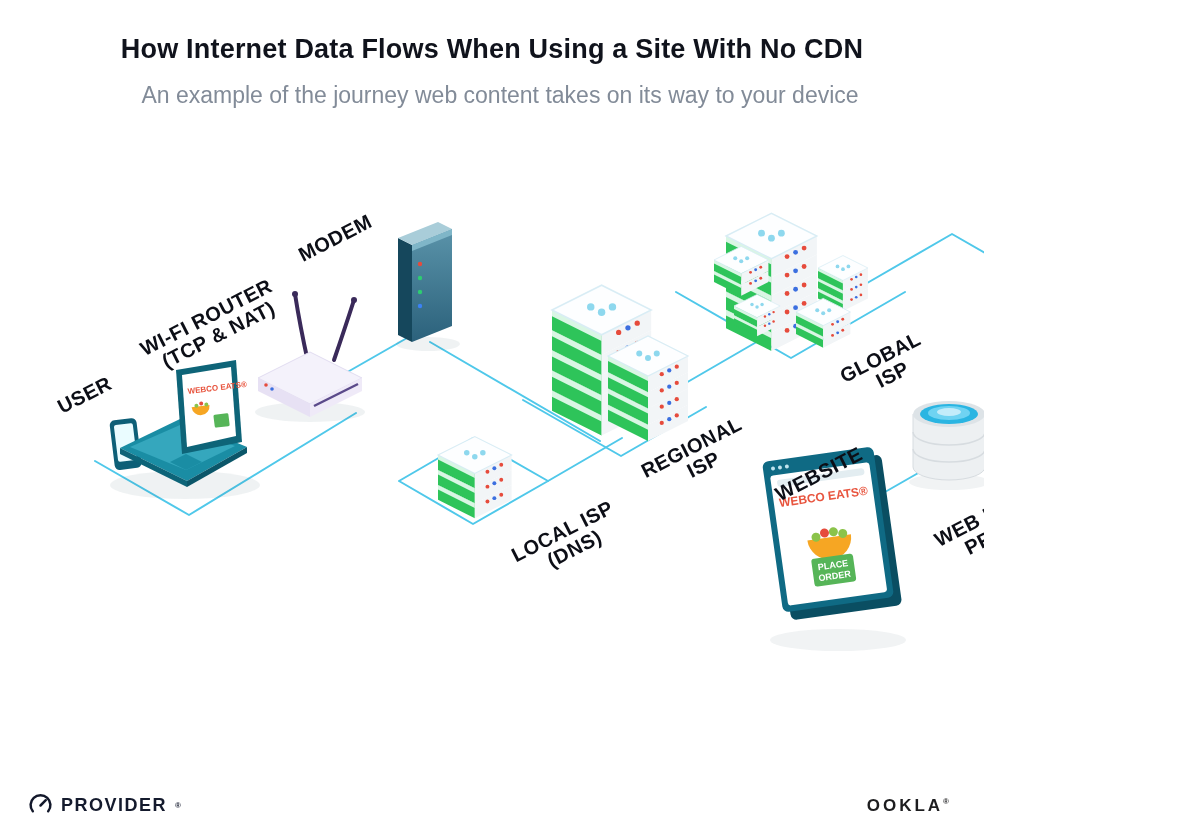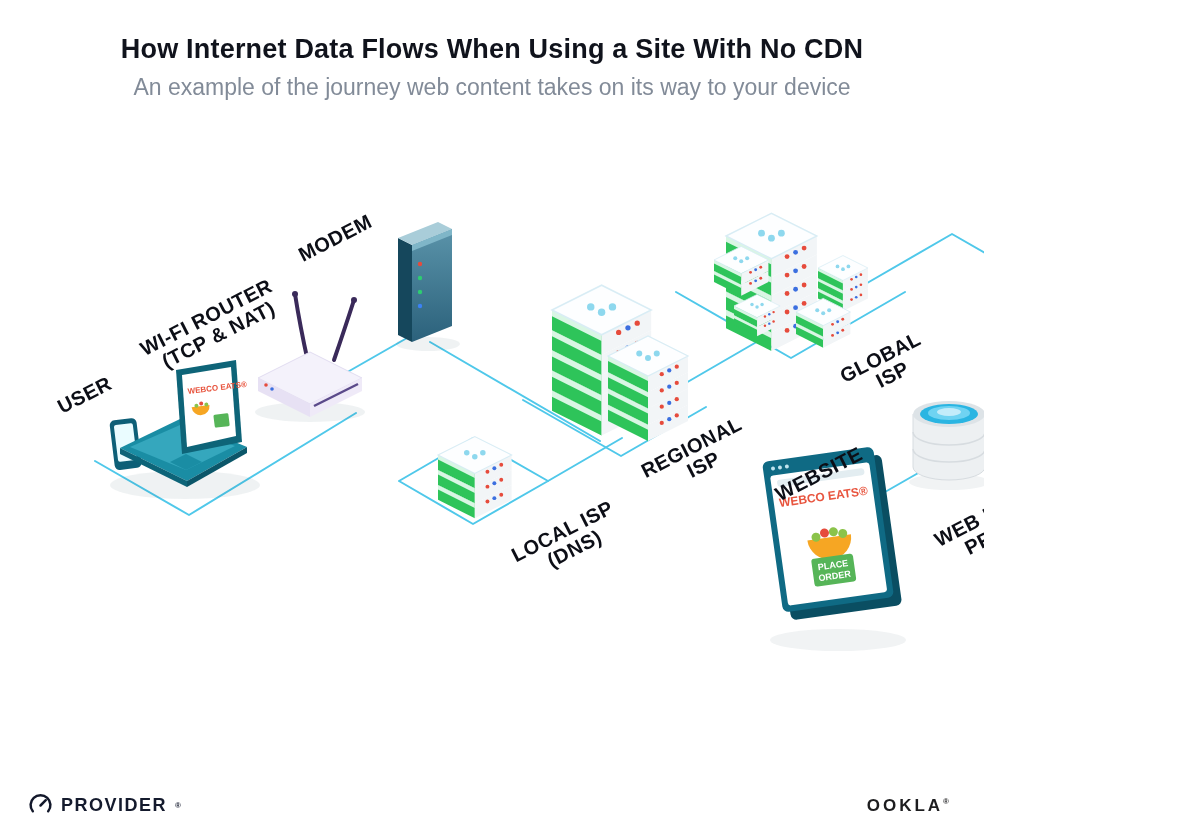--- a/index.html
+++ b/index.html
@@ -1,20 +1,20 @@
 <!DOCTYPE html>
 <html><head>
 <meta charset="utf-8">
 <style>
   html,body{margin:0;padding:0;background:#ffffff;}
   .page{position:relative;width:984px;height:836px;background:#ffffff;overflow:hidden;
         font-family:"Liberation Sans",sans-serif;}
   .title{position:absolute;top:34px;left:0;width:100%;text-align:center;margin:0;
          font-size:27px;font-weight:bold;color:#10131c;letter-spacing:.2px;}
-  .subtitle{position:absolute;top:74px;left:0;width:100%;text-align:center;margin:0;
+  .subtitle{position:absolute;top:74px;left:0;width:100%;text-align:center;margin:8px;
             font-size:23px;font-weight:400;color:#828b98;}
   .diagram{position:absolute;left:0;top:150px;width:1200px;height:560px;}
   .lbl{font-family:"Liberation Sans",sans-serif;font-weight:bold;font-size:20px;
        fill:#0c0e16;letter-spacing:.5px;}
   footer{position:absolute;left:0;right:0;bottom:12px;height:36px;}
   .brand-left{position:absolute;left:28px;bottom:6px;display:flex;align-items:center;gap:8px;
               color:#141a2d;font-weight:bold;font-size:18px;letter-spacing:1.5px;}
   .gauge{width:25px;height:25px;}
   .brand-right{position:absolute;right:32px;bottom:8px;color:#1d1d1f;font-weight:bold;
                font-size:17px;letter-spacing:3px;text-align:right;}

